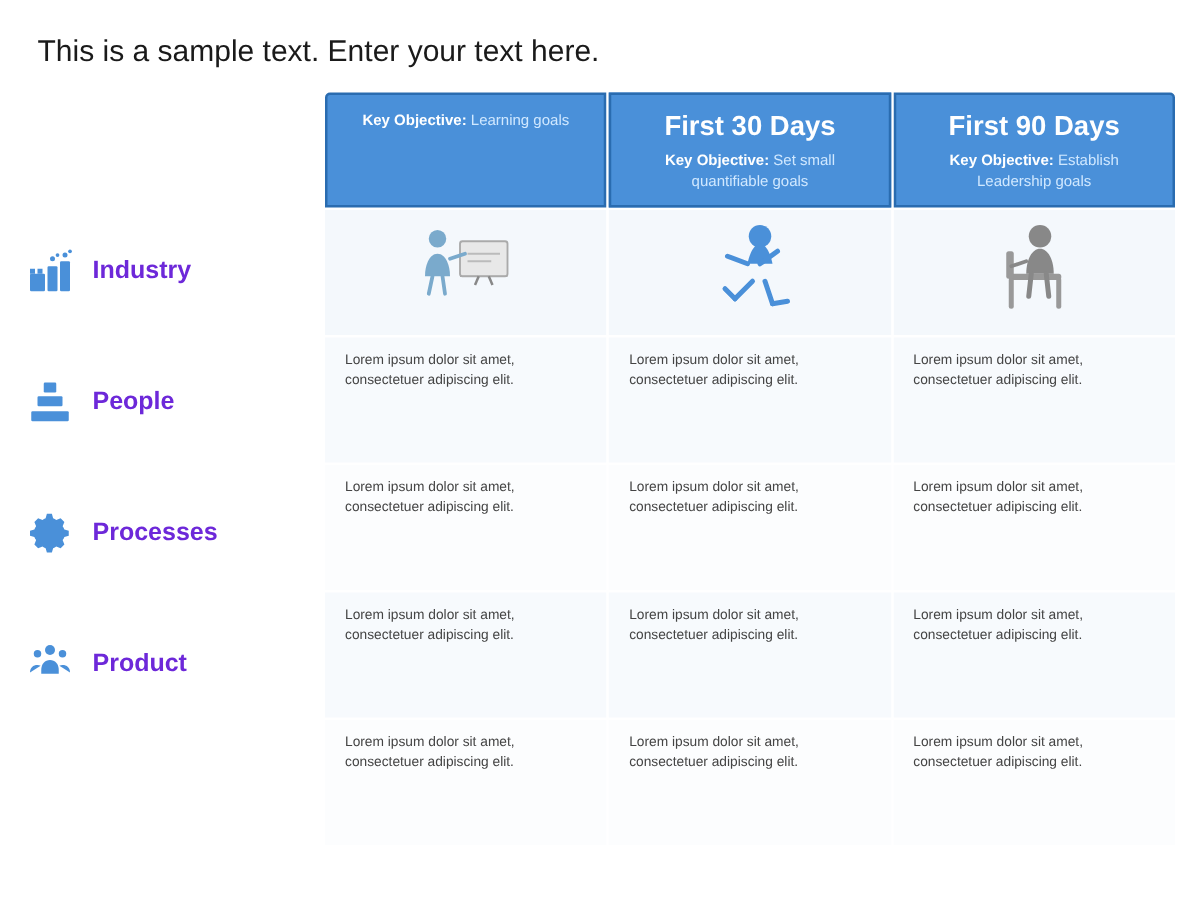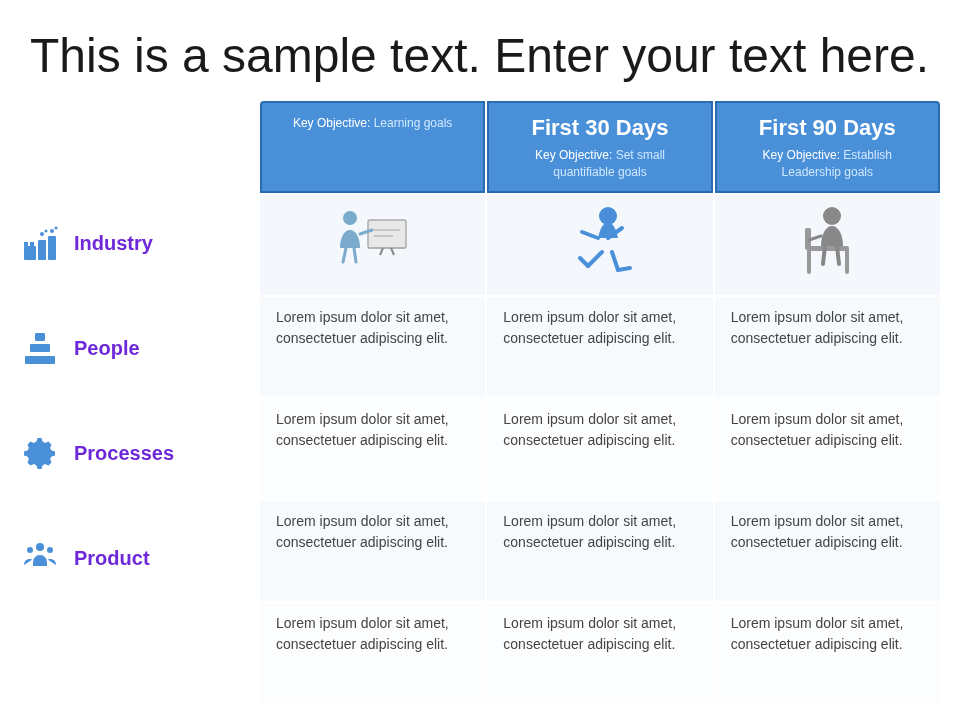--- a/index.html
+++ b/index.html
@@ -12,21 +12,21 @@
     }
 
     .page {
       width: 960px;
       height: 720px;
       position: relative;
       background: #ffffff;
     }
 
     .main-title {
-      font-size: 48px;
+      font-size: 24px;
       font-weight: normal;
       color: #1a1a1a;
       padding: 28px 30px 18px 30px;
     }
 
     .content-area {
       display: flex;
       padding: 0 20px;
     }
 
@@ -95,21 +95,21 @@
     }
 
     .header-objective {
       font-size: 12px;
       color: #d0e8ff;
       line-height: 1.4;
     }
 
     .header-objective strong {
       color: #ffffff;
-      font-weight: normal;
+      font-weight: bold;
       margin-top: 20px;
     }
 
     
     .icon-row {
       display: flex;
       gap: 2px;
       margin-top: 2px;
     }
 
@@ -140,21 +140,21 @@
     }
 
     .data-row:nth-child(even) .data-cell {
       background: rgba(200, 220, 240, 0.05);
     }
 
     .data-cell {
       flex: 1;
       padding: 10px 16px 10px 16px;
       min-height: 100px;
-      font-size: 14px;
+      font-size: 11px;
       color: #444;
       line-height: 1.5;
     }
 
     
     .icon-industry svg,
     .icon-product svg,
     .icon-processes svg,
     .icon-people svg {
       width: 36px;

